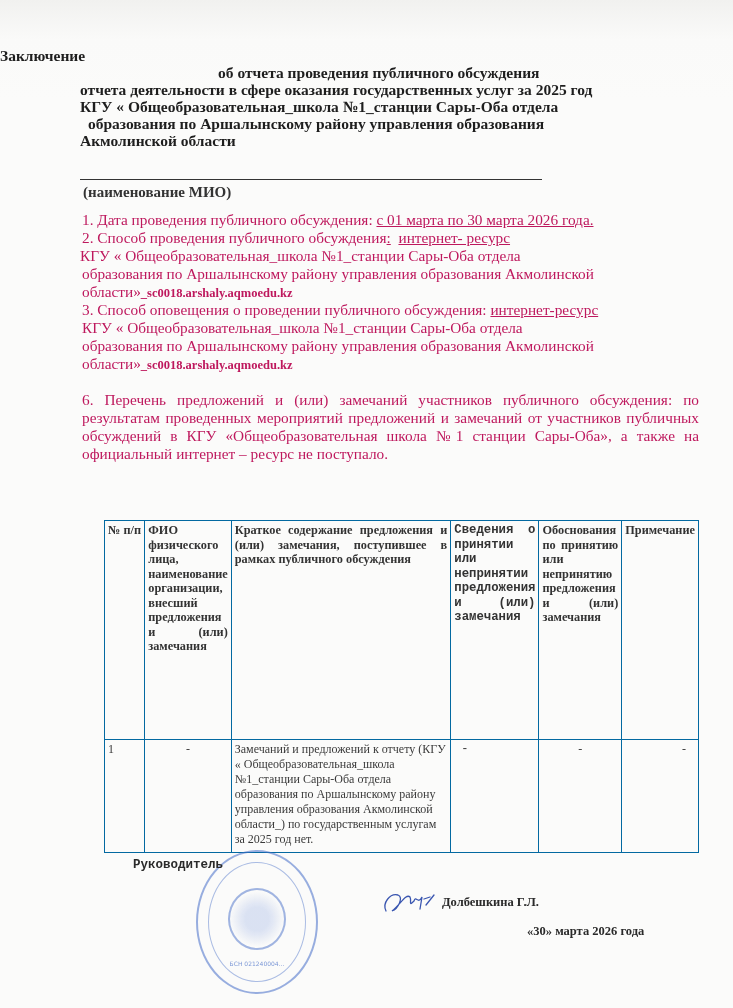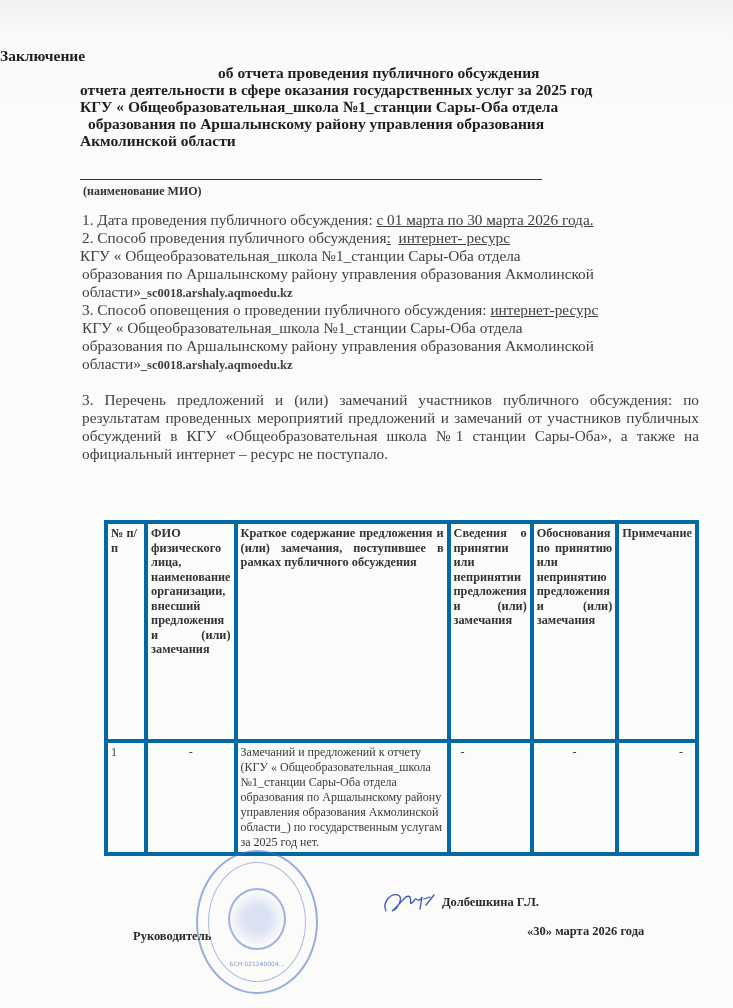--- a/index.html
+++ b/index.html
@@ -11,39 +11,39 @@
   }
   .page-shade {
     position: absolute; left: 0; top: 0; width: 733px; height: 1008px;
     background: linear-gradient(180deg, #f1f1ef 0px, #fafaf9 40px, #fbfbfa 100px);
   }
   .abs { position: absolute; }
   .title { font-weight: bold; font-size: 15.5px; line-height: 17px; color: #1e1e1e; }
   .center { text-align: left; }
   .title-line { white-space: nowrap; }
   .mio-line { position: absolute; left: 80px; top: 179px; width: 462px; border-top: 1.3px solid #333; }
-  .mio-label { position: absolute; left: 83px; top: 184px; font-size: 12px; font-weight: bold; color: #333; }
-  .para { font-size: 15.3px; line-height: 17px; color: #404040; white-space: nowrap; font-family: Liberation Serif, serif; }
+  .mio-label { position: absolute; left: 83px; top: 184px; font-size: 15px; font-weight: bold; color: #333; }
+  .para { font-size: 15.3px; line-height: 17px; color: #be185d; white-space: nowrap; font-family: Liberation Serif, serif; }
   .u { text-decoration: underline; }
   .b { font-weight: bold; font-size: 12.5px; }
   .justify { text-align: justify; text-align-last: left; width: 617px; white-space: normal; }
 
   table.grid {
     position: absolute; left: 104px; top: 520px;
     border-collapse: collapse; width: 595px;
     font-size: 12.3px; line-height: 14.5px;
   }
   table.grid td {
-    border: 4px solid #0369a1; vertical-align: top; padding: 2px 3px;
+    border: 1px solid #0369a1; vertical-align: top; padding: 2px 3px;
   }
   .hdr td { font-weight: bold; color: #333; }
   .hdr .just { text-align: justify; }
   .row td { font-weight: normal; color: #3a3a3a; font-size: 12px; line-height: 15px; }
   .c1 { width: 45px; } .c2 { width: 71px; } .c3 { width: 247px; margin-left: 15px; }
-  .c4 { width: 51px; } .c5 { width: 77px; } .c6 { width: 60px; }
+  .c4 { width: 51px; font-family: Liberation Mono, monospace; } .c5 { width: 77px; } .c6 { width: 60px; }
   .dash { text-align: center; }
   .dash-r { text-align: right; padding-right: 12px !important; }
 
   .sign-label { font-weight: bold; font-size: 12.5px; color: #2a2a2a; }
   .stamp {
     position: absolute; left: 196px; top: 850px; width: 118px; height: 140px;
     border-radius: 50%; border: 2px solid rgba(70,110,200,0.55);
   }
   .stamp-inner {
     position: absolute; left: 10px; top: 10px; right: 10px; bottom: 10px;
@@ -89,21 +89,21 @@
 
 <div class="abs para" style="left:82px; top:301px;text-align:center;">
   <span>3. Способ оповещения о проведении публичного обсуждения: </span><span class="u">интернет-ресурс</span>
 </div>
 <div class="abs para" style="left:82px; top:319px;">КГУ « Общеобразовательная_школа №1_станции  Сары-Оба отдела</div>
 <div class="abs para" style="left:82px; top:337px;">образования по Аршалынскому району управления образования Акмолинской</div>
 <div class="abs para" style="left:82px; top:355px;">
   <span>области»</span><span class="b">_sc0018.arshaly.aqmoedu.kz</span>
 </div>
 
-<div class="abs para justify" style="left:82px; top:391px; line-height:18px;">3. Перечень предложений и (или) замечаний участников публичного обсуждения: по результатам проведенных мероприятий предложений и замечаний от участников публичных обсуждений в КГУ «Общеобразовательная школа №1 станции  Сары-Оба», а также на официальный интернет – ресурс не поступало.</div>
+<div class="abs para justify" style="left:82px; top:391px; line-height:18px;">6. Перечень предложений и (или) замечаний участников публичного обсуждения: по результатам проведенных мероприятий предложений и замечаний от участников публичных обсуждений в КГУ «Общеобразовательная школа №1 станции  Сары-Оба», а также на официальный интернет – ресурс не поступало.</div>
 
 <table class="grid">
   <tbody>
       <tr class="hdr" style="height:219px;">
     <td class="c1">№ п/п</td>
     <td class="c2 just">ФИО физического лица, наименование организации, внесший предложения и (или) замечания</td>
     <td class="c3 just">Краткое содержание предложения и (или) замечания, поступившее в рамках публичного обсуждения</td>
     <td class="c4 just">Сведения о принятии или непринятии предложения и (или) замечания</td>
     <td class="c5 just">Обоснования по принятию или непринятию предложения и (или) замечания</td>
     <td class="c6">Примечание</td>
@@ -118,20 +118,20 @@
   </tr>
 </tbody>
   </table>
 
 <div class="stamp">
   <div class="stamp-inner"></div>
   <div class="stamp-emblem"></div>
   <div class="stamp-text">БСН 021240004...</div>
 </div>
 
-<div class="abs sign-label" style="left:133px; top:929px;">Руководитель</div>
+<div class="abs sign-label" style="left:133px; top:858px;font-family:Liberation Mono, monospace;">Руководитель</div>
 
 <svg class="abs" style="left:380px; top:885px;" width="58" height="34" viewBox="0 0 58 34">
   <path d="M6 26 C2 18, 10 8, 18 10 C24 12, 18 24, 12 26 C20 20, 26 8, 30 12 C32 16, 28 22, 34 16 C36 10, 38 20, 42 12 L40 24 M44 14 L50 12 M46 20 L54 10" fill="none" stroke="#3a56b0" stroke-width="1.3" stroke-linecap="round"></path>
 </svg>
 
 <div class="abs sign-label" style="left:442px; top:895px;">Долбешкина Г.Л.</div>
 <div class="abs sign-label" style="left:527px; top:924px;">«30» марта 2026 года</div>
 
 </body></html>

